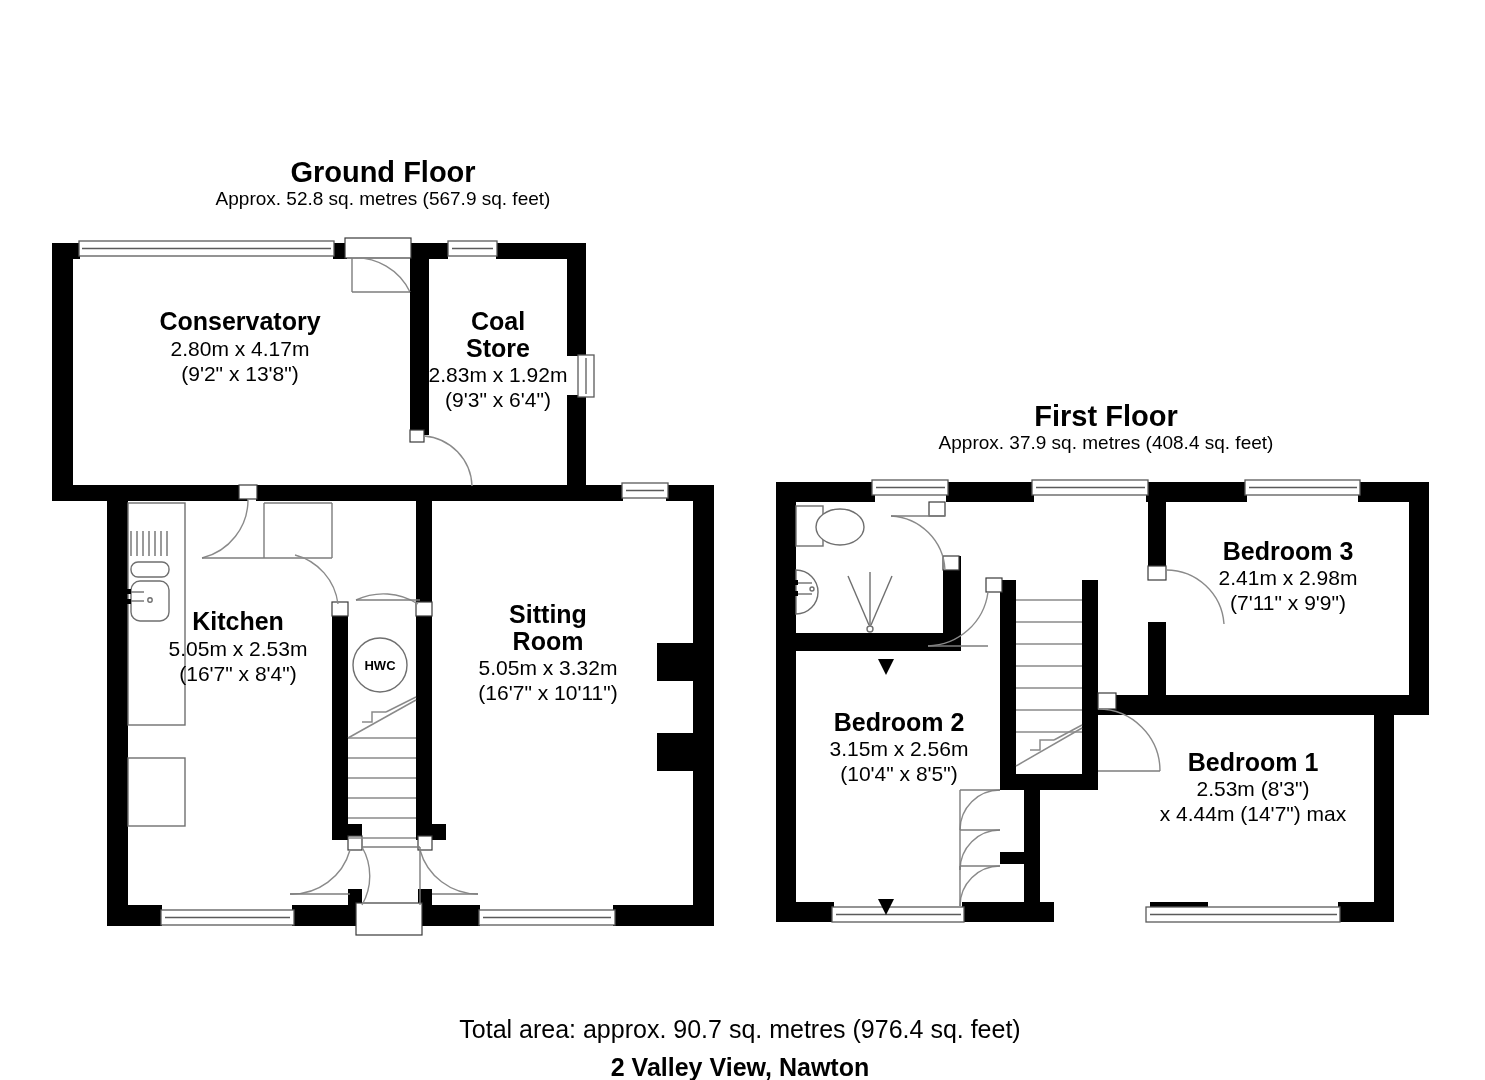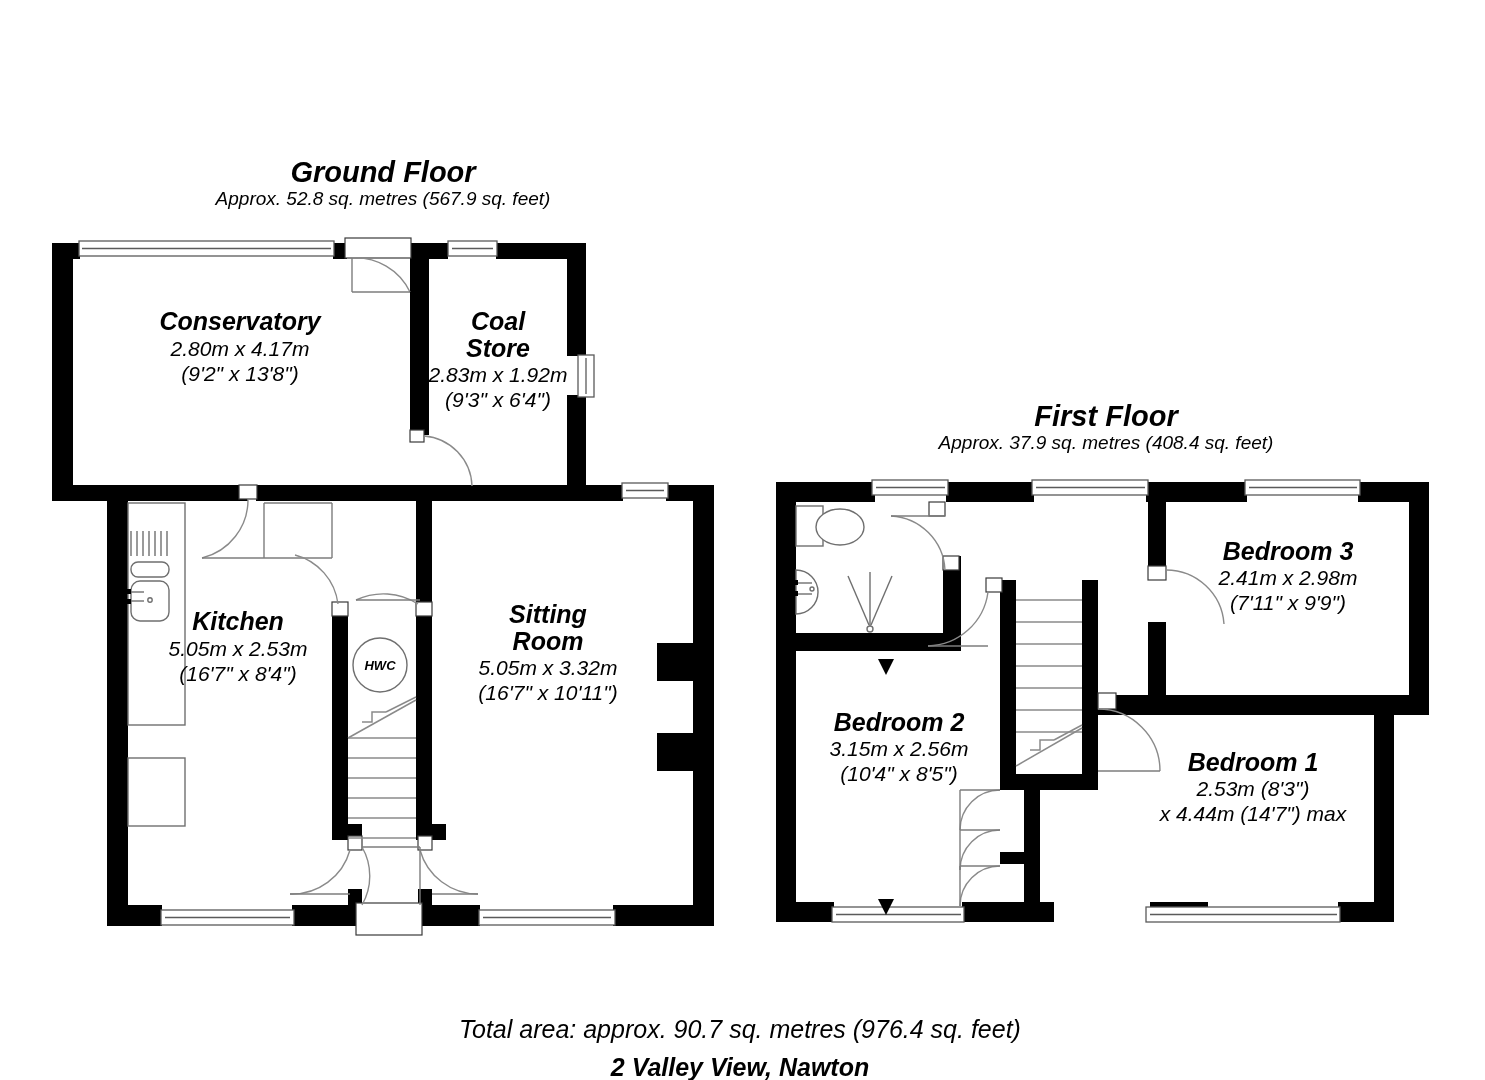--- a/index.html
+++ b/index.html
@@ -15,21 +15,20 @@
     color: #000000;
     position: relative;
     overflow: hidden;
   }
   #plan-root {
     position: absolute;
     left: 0;
     top: 0;
     width: 1485px;
     height: 1080px;
-    font-style: italic;
   }
   svg { display: block; }
 
   
   .floor-title {
     font-family: "Liberation Sans", sans-serif;
     font-size: 29px;
     font-weight: bold;
     text-anchor: middle;
   }

